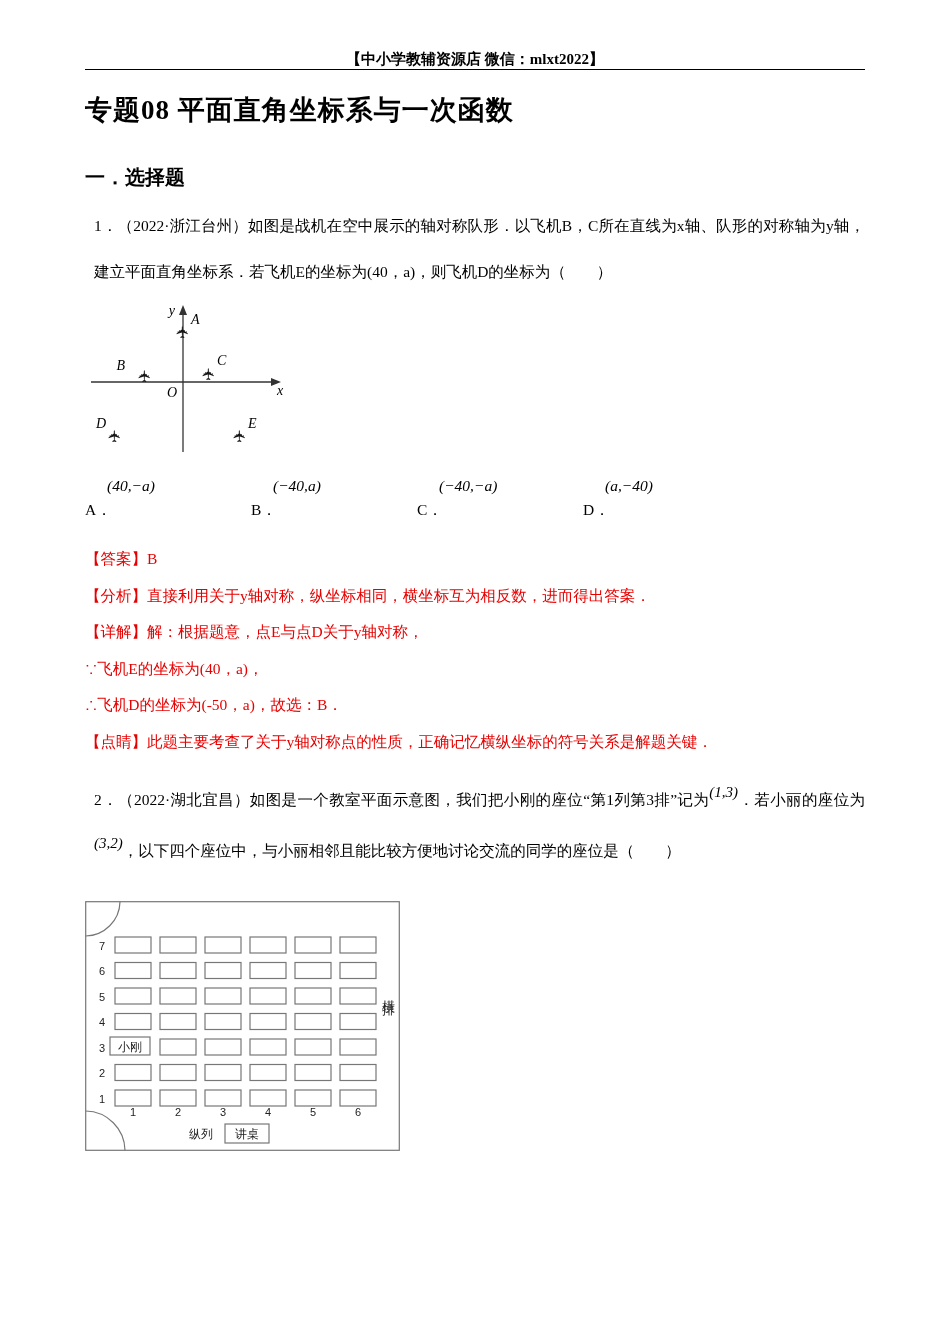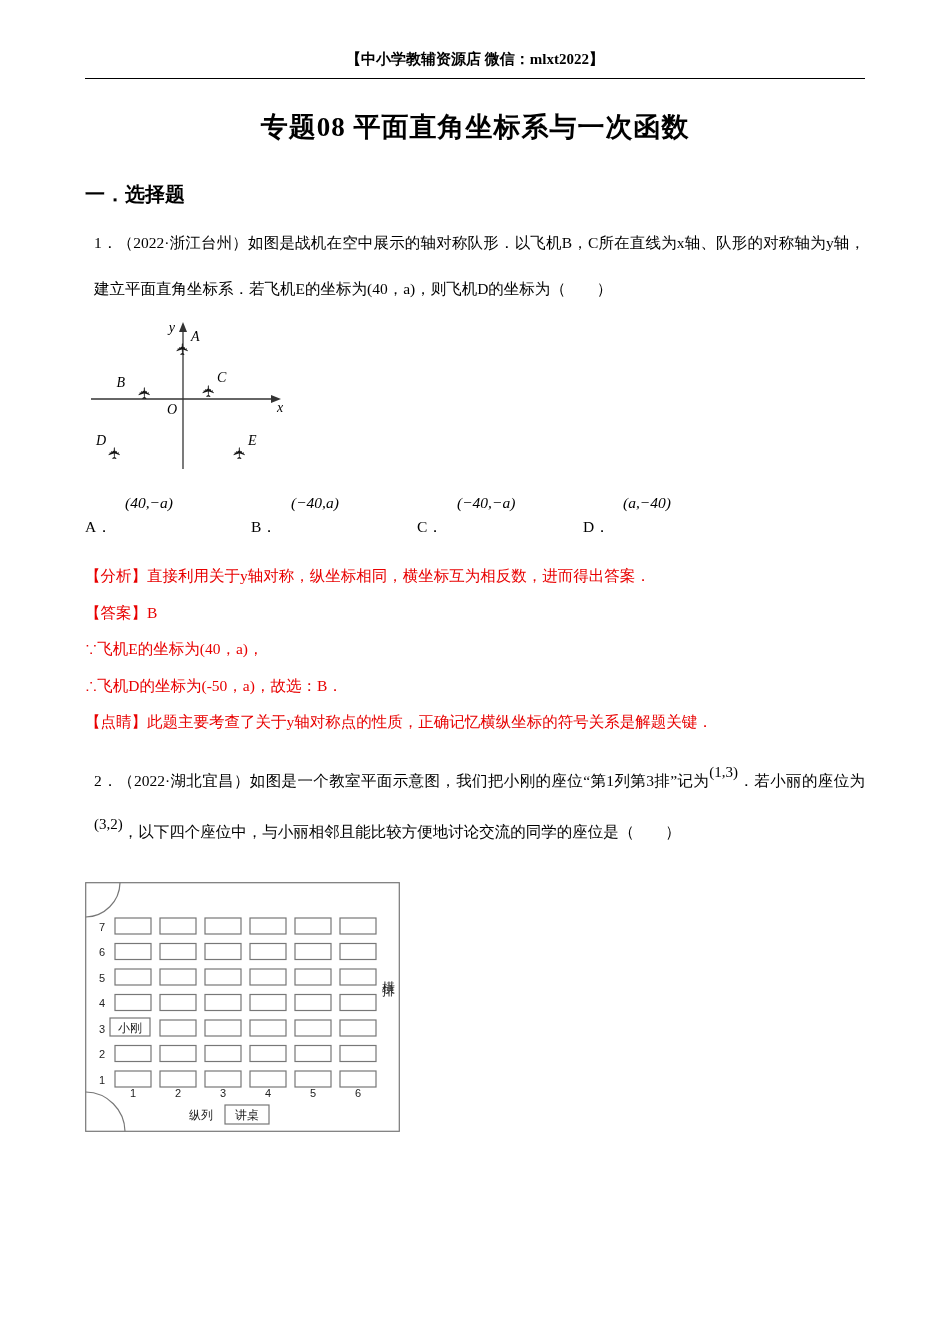--- a/index.html
+++ b/index.html
@@ -8,42 +8,42 @@
     width: 950px; height: 1344px;
     background: #ffffff; color: #000;
     font-family: "Liberation Serif", "DejaVu Serif", serif;
     font-size: 15.5px;
     overflow: hidden;
   }
   .sheet { padding: 50px 85px 0 85px; }
 
   .doc-header {
     text-align: center; font-weight: bold; font-size: 15px;
-    padding-bottom: 9px; border-bottom: 1.5px solid #000;
+    border-bottom: 1.5px solid #000;
   }
   .doc-title {
-    text-align: center; font-size: 27px; font-weight: bold;
-    margin: 30px 0 0 0; letter-spacing: 1px;
+    font-size: 27px; font-weight: bold;
+    margin: 22px 0 0 0; letter-spacing: 1px;
   }
   .section-heading {
     font-family: "Liberation Sans", "DejaVu Sans", sans-serif;
     font-weight: bold; font-size: 20px; margin-top: 36px;
   }
   .q-text { margin: 12px 0 0 9px; line-height: 2.95; text-align: justify; }
   .q2-text { margin-top: 14px; line-height: 3.3; }
   .sup {
-    position: relative; top: -0.55em; font-size: 15px;
+    position: relative; top: -0.55em; font-style: italic; font-size: 15px;
   }
 
   .fig1-wrap { margin-top: 8px; }
 
   .options { display: flex; margin-top: 10px; height: 44px; }
   .option { position: relative; width: 166px; height: 44px; }
   .opt-letter { position: absolute; left: 0; bottom: 0; }
-  .opt-value { position: absolute; left: 40px; top: 0; font-style: italic; }
+  .opt-value { position: absolute; left: 22px; top: 0; font-style: italic; }
 
   .answer-block { margin-top: 20px; }
   .red-line { margin: 0; line-height: 2.35; color: #e80000; }
 
   .fig2-wrap { position: relative; width: 315px; margin-top: 24px; }
   .hengpai {
     position: absolute; right: 3px; top: 88px;
     writing-mode: vertical-rl; font-size: 13px; letter-spacing: 3px; color: #222;
   }
 
@@ -125,22 +125,23 @@
       <span class="opt-letter">C．</span>
       <span class="opt-value">(−40,−a)</span>
     </div>
     <div class="option">
       <span class="opt-letter">D．</span>
       <span class="opt-value">(a,−40)</span>
     </div>
   </div>
 
   <div class="answer-block">
+    <p class="red-line">【答案】B</p>
     <p class="red-line">【分析】直接利用关于y轴对称，纵坐标相同，横坐标互为相反数，进而得出答案．</p>
-    <p class="red-line">【答案】B</p>
+    <p class="red-line">【详解】解：根据题意，点E与点D关于y轴对称，</p>
     <p class="red-line">∵飞机E的坐标为(40，a)，</p>
     <p class="red-line">∴飞机D的坐标为(-50，a)，故选：B．</p>
     <p class="red-line">【点睛】此题主要考查了关于y轴对称点的性质，正确记忆横纵坐标的符号关系是解题关键．</p>
   </div>
 
   <p class="q-text q2-text">
     <span>2．（2022·湖北宜昌）如图是一个教室平面示意图，我们把小刚的座位“第1列第3排”记为</span><span class="sup">(1,3)</span><span>．若小丽的座位为</span><span class="sup">(3,2)</span><span>，以下四个座位中，与小丽相邻且能比较方便地讨论交流的同学的座位是（　　）</span>
   </p>
 
   <div class="fig2-wrap">

